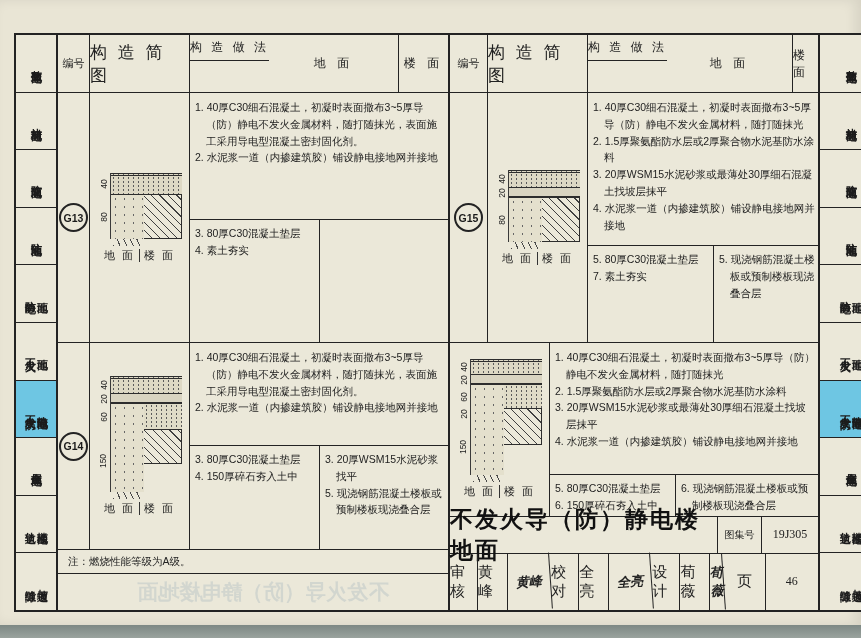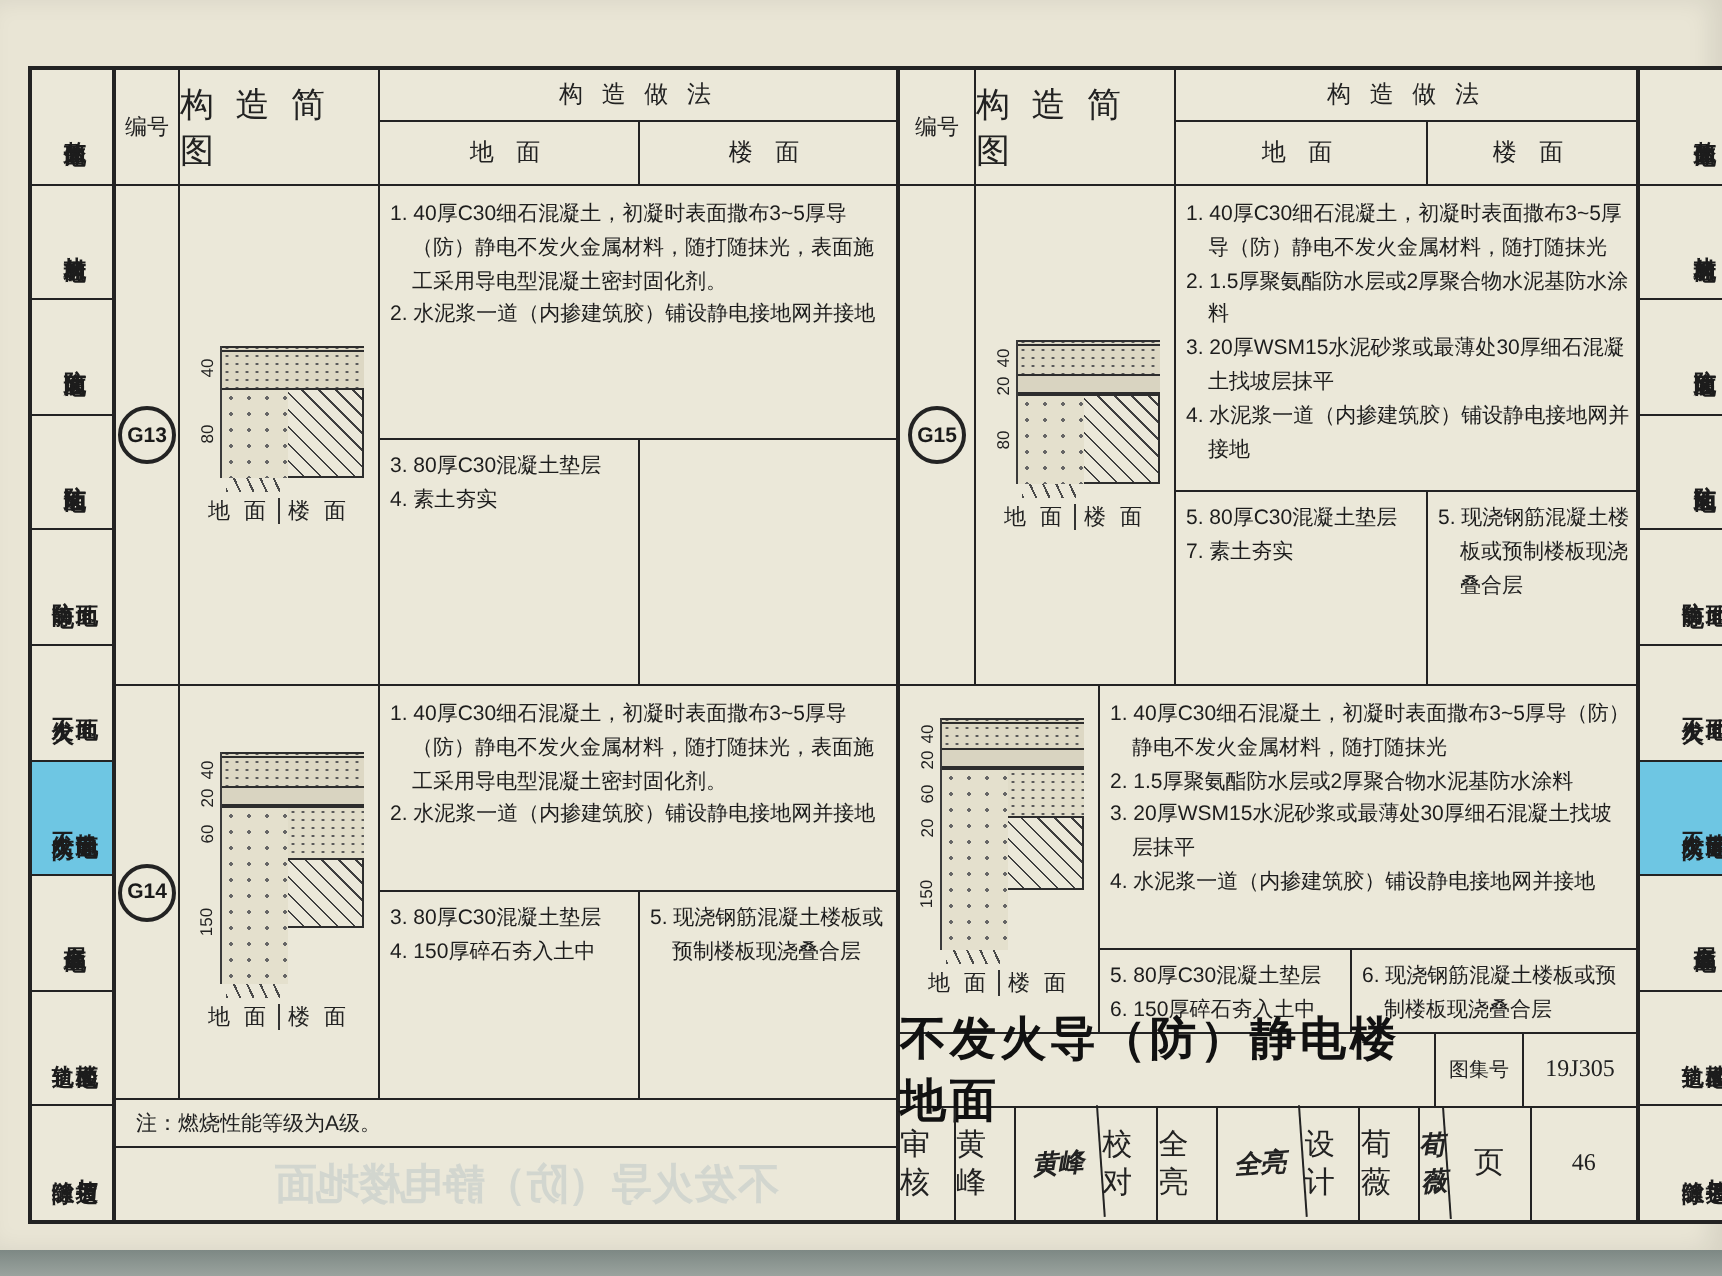--- a/index.html
+++ b/index.html
@@ -26,21 +26,21 @@
   .half { display:flex; flex-direction:column; }
   .half-left  { width:392px; border-right:2px solid #232323; }
   .half-right { width:370px; border-right:2px solid #232323; }
 
   .hd { height:58px; display:flex; border-bottom:1px solid #232323; }
   .hd-id { width:32px; border-right:1px solid #232323; display:flex; align-items:center;
            justify-content:center; font-size:11px; color:#222; }
   .half-right .hd-id, .half-right .e-id { width:38px; }
   .hd-diag { width:100px; border-right:1px solid #232323; display:flex; align-items:center;
              justify-content:center; font-size:17px; letter-spacing:3px; color:#222; }
-  .hd-methods { flex:1; display:flex; flex-direction:column; }
+  .hd-methods { flex:1; display:flex; flex-direction:row; }
   .hd-m-top { height:26px; border-bottom:1px solid #232323; display:flex; align-items:center;
               justify-content:center; font-size:12px; letter-spacing:3px; color:#222; }
   .hd-m-bot { flex:1; display:flex; }
   .hd-floor { width:130px; border-right:1px solid #232323; display:flex; align-items:center;
               justify-content:center; font-size:12px; letter-spacing:4px; color:#222; }
   .half-right .hd-floor, .half-right .m-floor { width:126px; }
   .hd-storey { flex:1; display:flex; align-items:center; justify-content:center;
                font-size:12px; letter-spacing:4px; color:#222; }
 
   
@@ -250,20 +250,21 @@
         <div class="m-common" style="height:103px;">
           <div class="m-line">1. 40厚C30细石混凝土，初凝时表面撒布3~5厚导（防）静电不发火金属材料，随打随抹光，表面施工采用导电型混凝土密封固化剂。</div>
           <div class="m-line">2. 水泥浆一道（内掺建筑胶）铺设静电接地网并接地</div>
         </div>
         <div class="m-split">
           <div class="m-floor">
             <div class="m-line">3. 80厚C30混凝土垫层</div>
             <div class="m-line">4. 150厚碎石夯入土中</div>
           </div>
           <div class="m-storey">
+            <div class="m-line">3. 20厚WSM15水泥砂浆找平</div>
             <div class="m-line">5. 现浇钢筋混凝土楼板或预制楼板现浇叠合层</div>
           </div>
         </div>
       </div>
     </div>
 
     <div class="note-row">注：燃烧性能等级为A级。</div>
     <div class="filler">
       <div class="ghost">不发火导（防）静电楼地面</div>
     </div>

